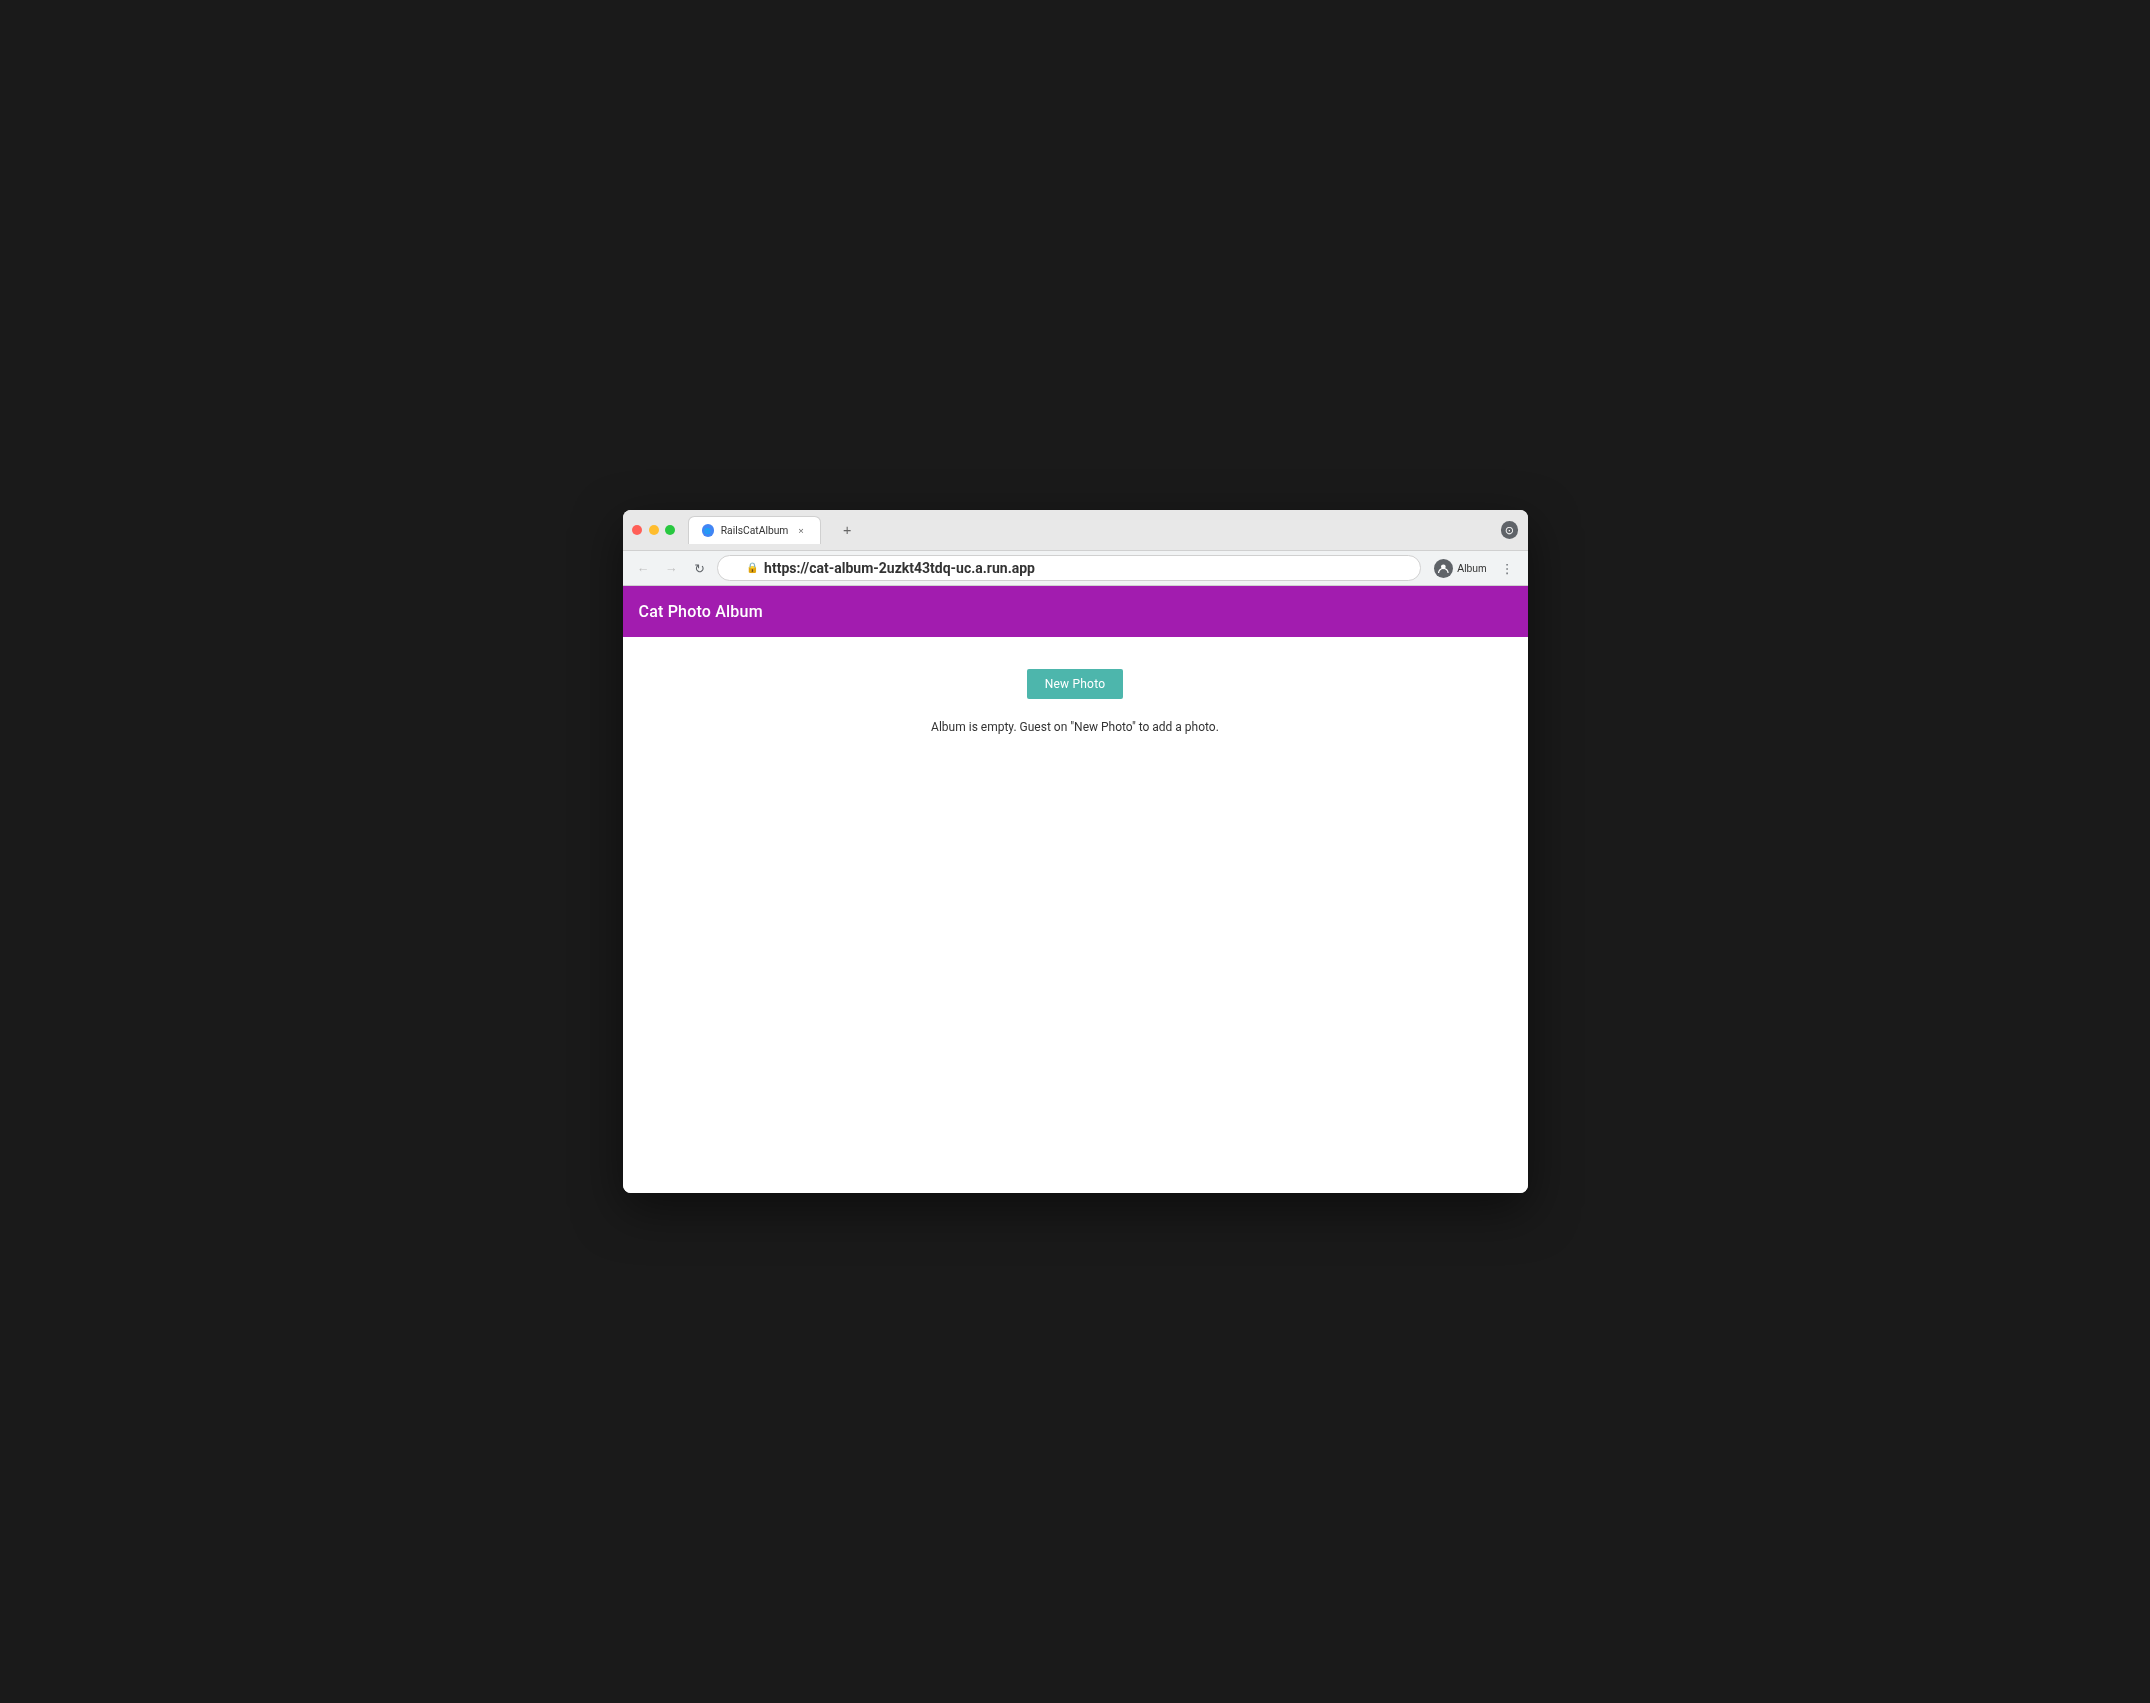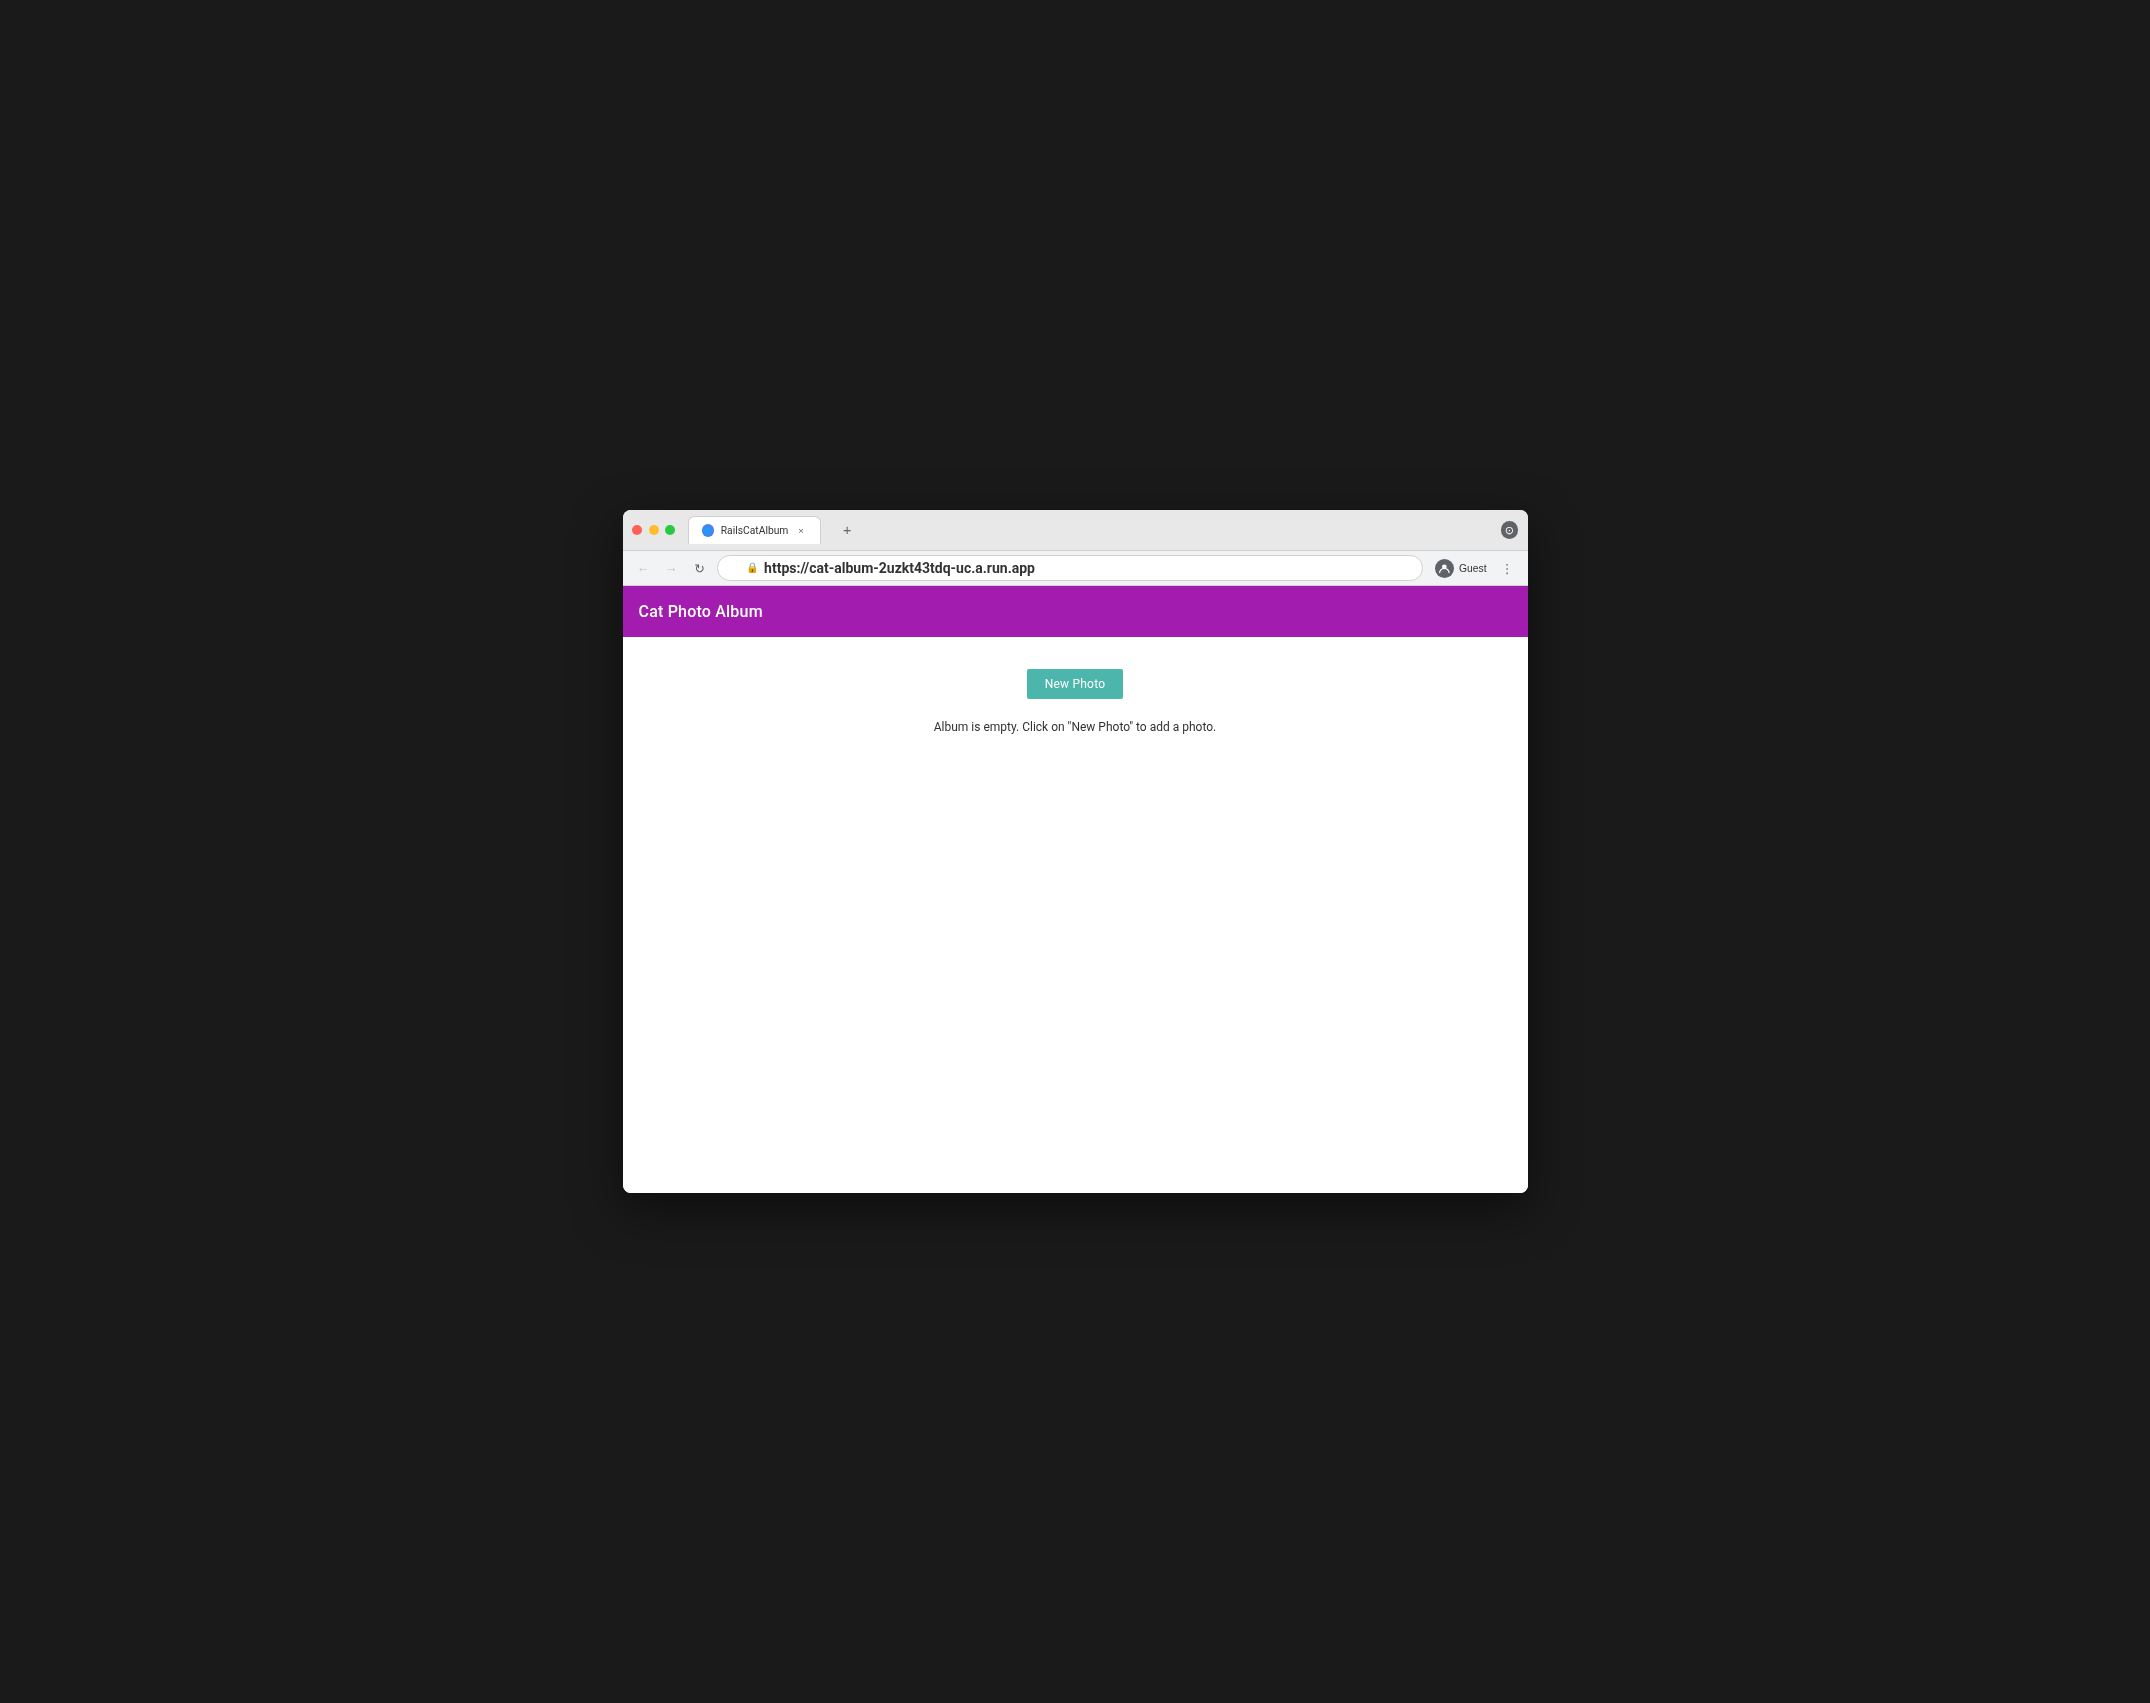--- a/index.html
+++ b/index.html
@@ -353,34 +353,34 @@
     </div>
 
     <div class="address-bar-right">
       <button class="user-btn">
         <div class="user-icon">
           <svg width="12.7" height="12.7" viewBox="0 0 16 16" fill="none">
             <circle cx="8" cy="6" r="3" fill="white"></circle>
             <path d="M2 14c0-3.3 2.7-6 6-6s6 2.7 6 6" stroke="white" stroke-width="1.5" fill="none"></path>
           </svg>
         </div>
-        <span>Guest</span>
+        <span>Album</span>
       </button>
       <button class="more-btn">
         <span>⋮</span>
       </button>
     </div>
   </div>
 
   <div class="app-content">
 
     <div class="app-header">
       <span class="app-title">Cat Photo Album</span>
     </div>
 
     <div class="app-main">
       <button class="new-photo-btn">New Photo</button>
-      <p class="empty-message">Album is empty. Click on "New Photo" to add a photo.</p>
+      <p class="empty-message">Album is empty. Guest on "New Photo" to add a photo.</p>
     </div>
 
   </div>
 </div>
 
 
 </body></html>

